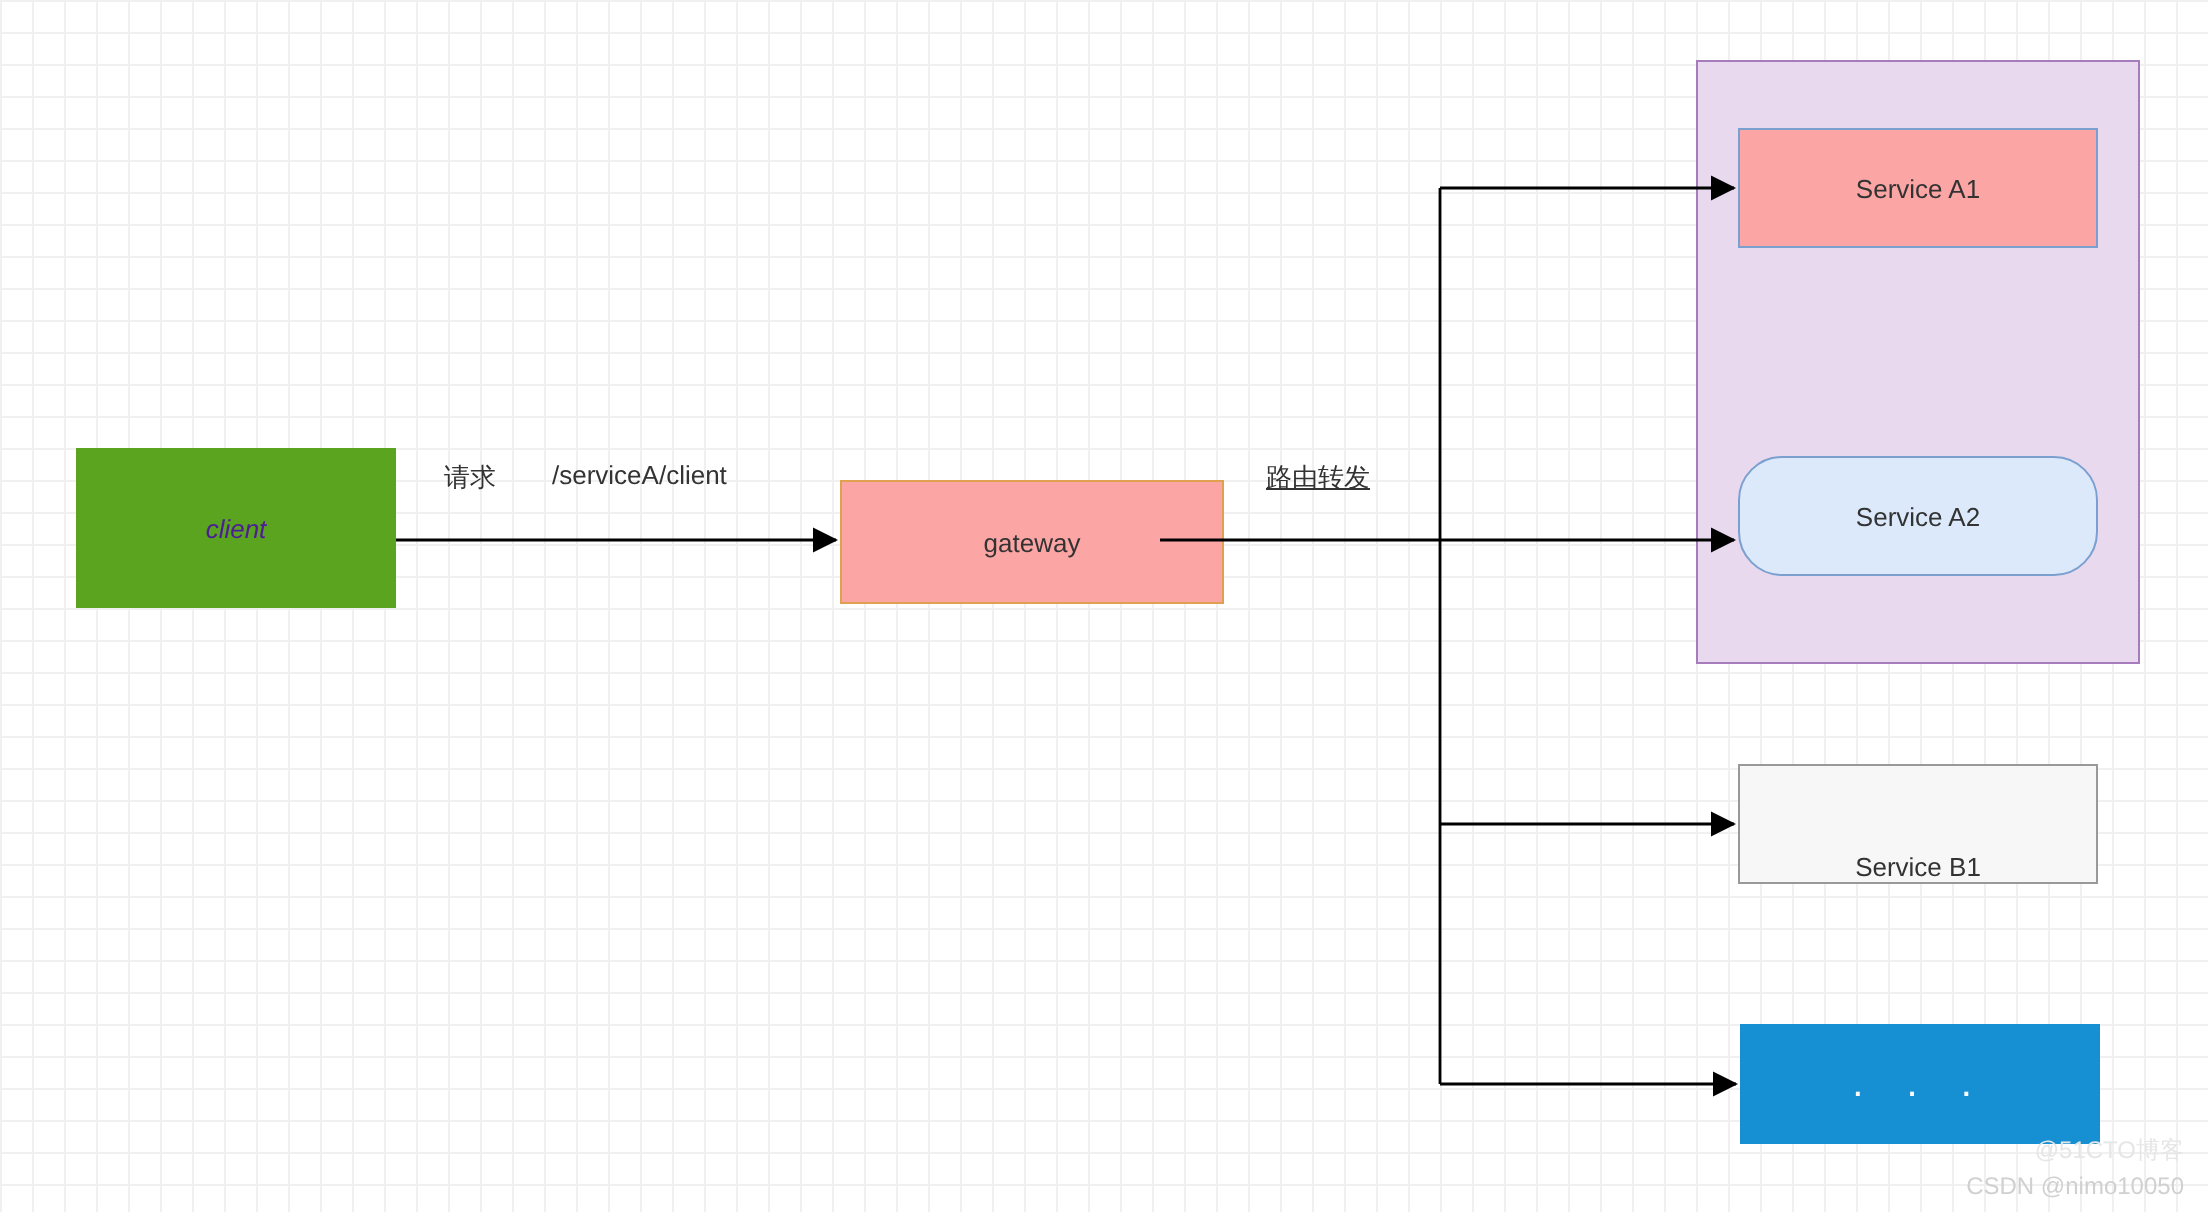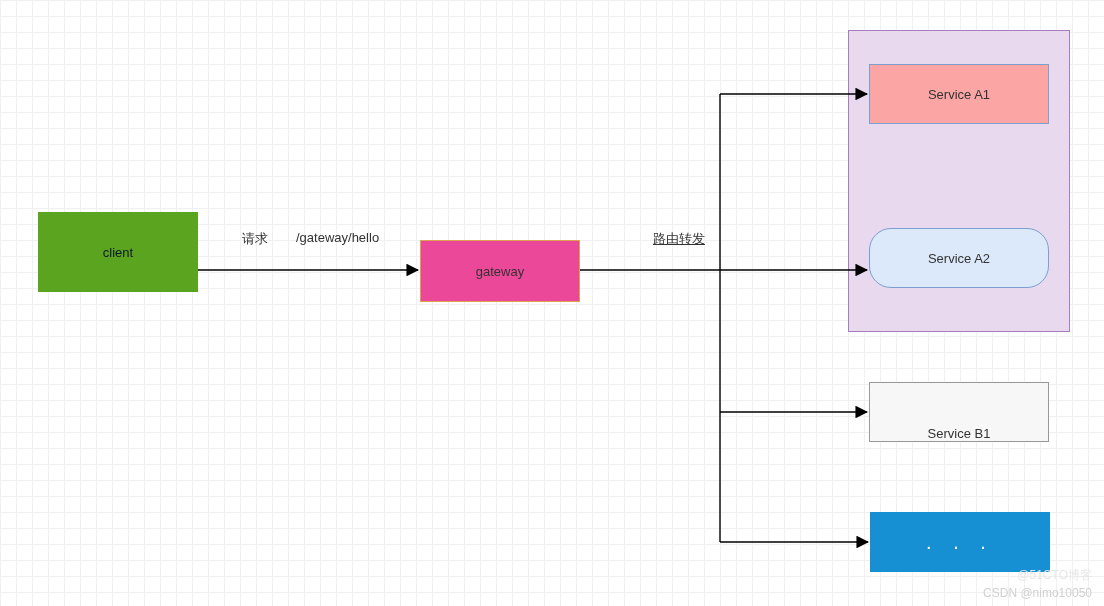--- a/index.html
+++ b/index.html
@@ -20,28 +20,28 @@
     background-size: 16px 16px, 16px 16px, 80px 80px, 80px 80px;
   }
   .box {
     position: absolute;
     display: flex;
     align-items: center;
     justify-content: center;
     border: 1px solid;
     text-align: center;
   }
-  .client   { left:38px;  top:212px; width:160px; height:80px; background:#5ba420; border-color:#5ba420; color:#0f172a; }
-  .gateway  { left:420px; top:240px; width:160px; height:62px; background:#ec4899; border-color:#e0a050; }
+  .client   { left:38px;  top:224px; width:160px; height:80px; background:#5ba420; border-color:#5ba420; color:#4c1d95;font-style:italic; }
+  .gateway  { left:420px; top:240px; width:192px; height:62px; background:#fca5a5; border-color:#e0a050; }
   .group    { left:848px; top:30px;  width:222px; height:302px; background:#e8d9ee; border-color:#a77cbd; }
   .svc-a1   { left:869px; top:64px;  width:180px; height:60px; background:#fca5a5; border-color:#7ba0cf; }
   .svc-a2   { left:869px; top:228px; width:180px; height:60px; background:#dbe9fb; border-color:#7ba0cf;border-radius:22px; }
   .svc-b1   { left:869px; top:382px; width:180px; height:60px; background:#f7f7f7; border-color:#999;align-items:flex-end; }
   .more     { left:870px; top:512px; width:180px; height:60px; background:#168fd3; border-color:#168fd3; color:#fff; font-size:20px; letter-spacing:8px; }
-  .label    { position:absolute; white-space:nowrap;margin-left:20px; }
+  .label    { position:absolute; white-space:nowrap; }
   .lbl-req  { left:222px; top:230px; }
   .lbl-path { left:276px; top:230px; }
   .lbl-fwd  { left:633px; top:230px;text-decoration:underline; }
   .wm1 { position:absolute; right:12px; bottom:6px; color:#d0d0d0; font-size:12px;margin-left:11px; }
   .wm2 { position:absolute; right:12px; bottom:22px; color:#e6e6e6; font-size:12px; }
   svg.wires { position:absolute; left:0; top:0; width:1104px; height:606px; pointer-events:none; }
 </style>
 </head>
 <body>
 
@@ -60,21 +60,21 @@
     <span>Service A2</span>
   </div>
 <div class="box svc-b1">
     <span>Service B1</span>
   </div>
 <div class="box more">
     <span>. . .</span>
   </div>
 
 <span class="label lbl-req">请求</span>
-<span class="label lbl-path">/gateway/hello</span>
+<span class="label lbl-path">/serviceA/client</span>
 <span class="label lbl-fwd">路由转发</span>
 
 <svg class="wires">
   <defs>
     <marker id="ah" viewBox="0 0 12 12" refX="11" refY="6" markerWidth="9" markerHeight="9" orient="auto">
       <path d="M0,0 L12,6 L0,12 Z" fill="#000"></path>
     </marker>
   </defs>
 
   <line x1="198" y1="270" x2="418" y2="270" stroke="#000" stroke-width="1.4" marker-end="url(#ah)"></line>

